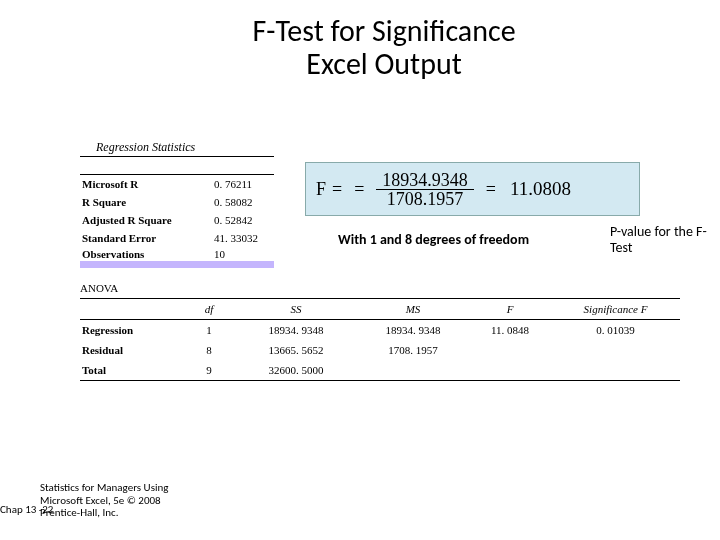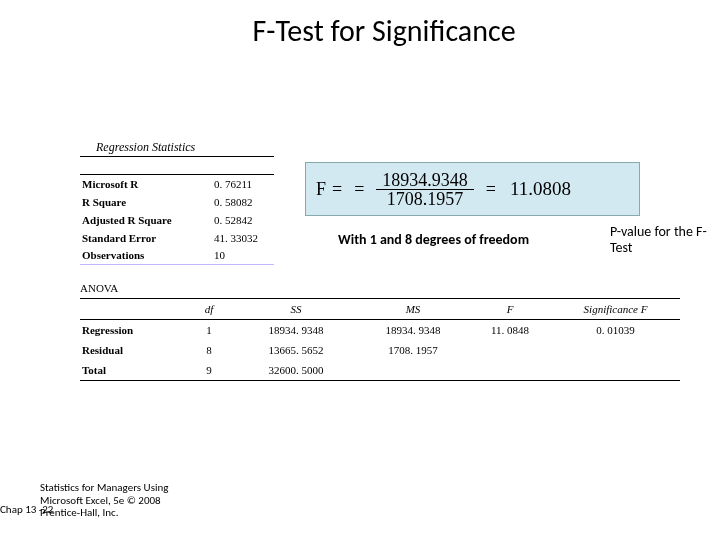--- a/index.html
+++ b/index.html
@@ -31,21 +31,21 @@
 .regstats-table {
   position: absolute;
   left: 80px; top: 16px;
   border-collapse: collapse;
   font-size: 11px;
 }
 .regstats-table tr { height: 18px; }
 .regstats-table td.label { width: 130px; font-weight: bold; padding-left: 2px; }
 .regstats-table td.val { width: 58px; text-align: left; padding-right: 2px; }
 .regstats-table .hdr-top { border-top: 1px solid #000; border-bottom: 1px solid #000; }
-.regstats-table .last td { border-bottom: 1px solid #c4b5fd; }
+.regstats-table .last td { border-bottom: 7px solid #c4b5fd; }
 
 .note1 {
   position: absolute;
   left: 338px; top: 92px;
   font-family: Calibri, sans-serif;
   font-size: 14px;
   line-height: 1.15;
   font-weight: bold;
 }
 .note2 {
@@ -114,20 +114,21 @@
   width: 720px;
   font-family: Calibri, sans-serif;
   font-size: 11px;
 }
 </style>
 </head>
 <body>
 
 <div class="title">
   <span>F-Test for Significance</span><br>
+  <span>Excel Output</span>
 </div>
 
 <div class="content">
 
   <div class="regstats-title hdr-top">Regression Statistics</div>
   <table class="regstats-table">
     <tbody>
         <tr class="hdr-top">
           <td colspan="2" style="height:1px;padding:0"></td>
         </tr>

